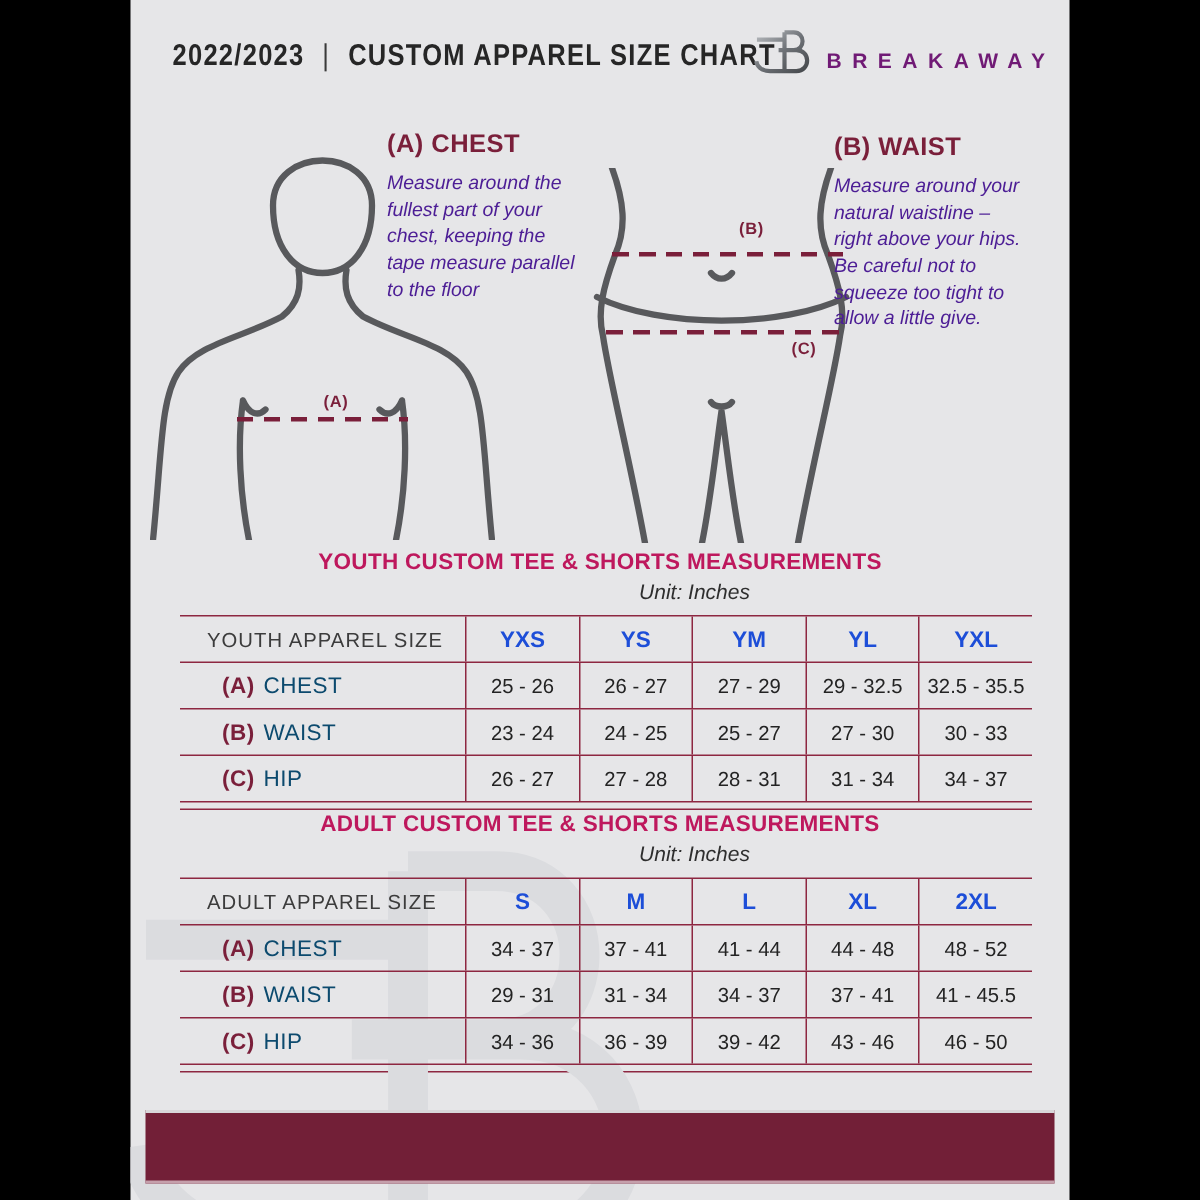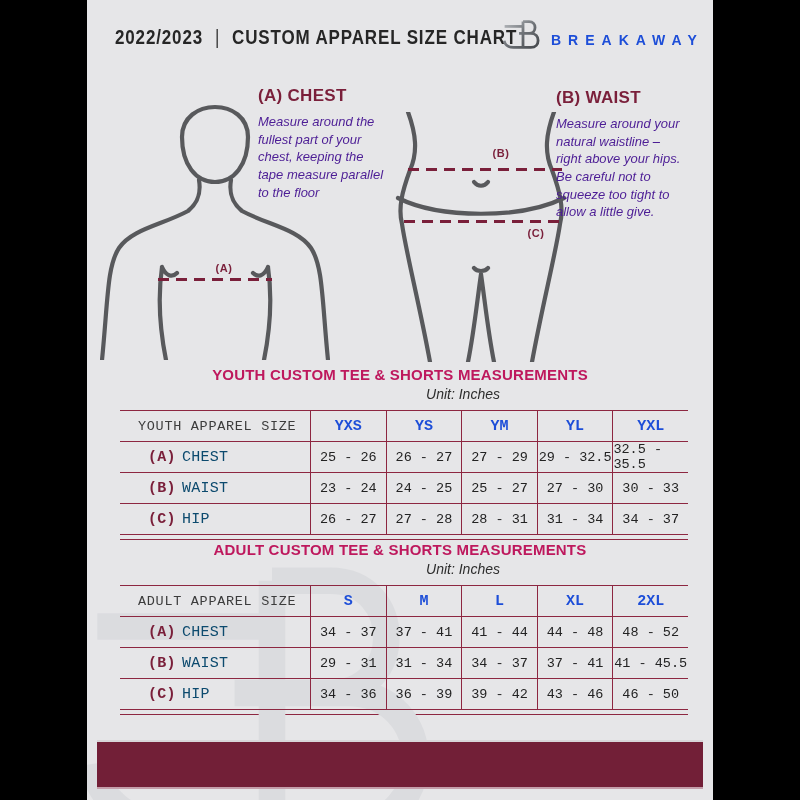--- a/index.html
+++ b/index.html
@@ -10,40 +10,40 @@
   body{font-family:"Liberation Sans",sans-serif;background:#222;}
   .stage{position:relative;width:800px;height:800px;background:var(--frame);margin:0 auto;overflow:hidden;}
   .page{position:absolute;left:87px;top:0;width:626px;height:800px;background:var(--page_bg);overflow:hidden;}
   .abs{position:absolute;}
 
   
   .hdr-title{left:28px;top:26px;font-size:20px;font-weight:700;color:#262626;
     letter-spacing:1px;transform:scaleX(.85);transform-origin:left center;white-space:nowrap;}
   .hdr-sep{display:inline-block;margin:0 14px;font-weight:400;color:#3a3a3a;}
   .logo{left:415px;top:15px;}
-  .brand{left:464px;top:32px;font-size:14px;font-weight:700;color:#1d4ed8;letter-spacing:7px;white-space:nowrap;}
+  .brand{left:464px;top:32px;font-size:14px;font-weight:700;color:#701a75;letter-spacing:7px;white-space:nowrap;}
 
   
   .guide-h{font-size:17px;font-weight:700;color:var(--maroon);letter-spacing:.3px;}
   .guide-p{margin-top:7px;font-size:13px;font-style:italic;color:#4c1d95;line-height:1.36;white-space:pre-line;}
   .col-a{left:171px;top:86px;width:165px;}
   .col-b{left:469px;top:88px;width:155px;}
   .col-c{left:469px;top:222px;width:158px;}
 
   
   .fig path{fill:none;stroke:var(--figure);stroke-width:4.2;stroke-linecap:round;}
   .dash{height:3px;background:repeating-linear-gradient(90deg,var(--maroon) 0 11px,transparent 11px 18px);}
   .marker{font-size:11px;font-weight:700;color:var(--maroon);letter-spacing:.5px;text-align:center;}
 
   
   .sec-title{left:0;width:626px;text-align:center;font-size:15px;font-weight:700;color:#be185d;letter-spacing:.2px;}
   .sec-unit{left:0;width:752px;text-align:center;font-size:14px;font-style:italic;color:#2e2e2e;}
 
   
-  .table{left:33px;width:568px;z-index:1;font-family:Liberation Mono, monospace;}
+  .table{left:33px;width:568px;z-index:1;}
   .tr{display:grid;grid-template-columns:190px repeat(5,1fr);border-top:1.5px solid var(--maroon_line);}
   .tr.last{border-bottom:1.5px solid var(--maroon_line);}
   .cell{height:30px;display:flex;align-items:center;justify-content:center;
     font-size:13.5px;color:#232323;border-left:1.5px solid var(--maroon_line);}
   .cell.first{justify-content:flex-start;border-left:none;}
   .th{font-size:15px;font-weight:700;color:#1d4ed8;}
   .th.first{font-size:13.5px;font-weight:400;color:#3c3c3c;letter-spacing:.7px;padding-left:18px;}
   .td.first{padding-left:28px;font-size:15px;letter-spacing:.3px;}
   .td.first .key{color:var(--maroon);font-weight:700;margin-right:6px;}
   .td.first .lbl{color:#0c4a6e;}

